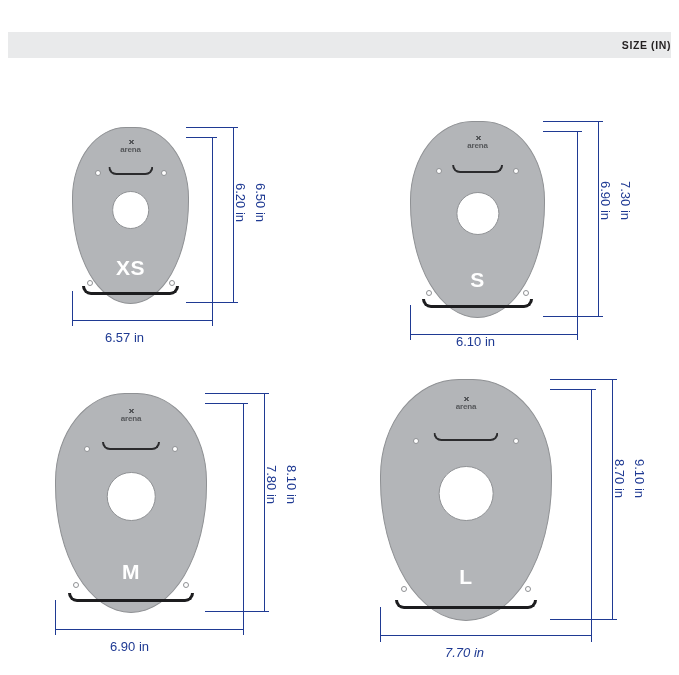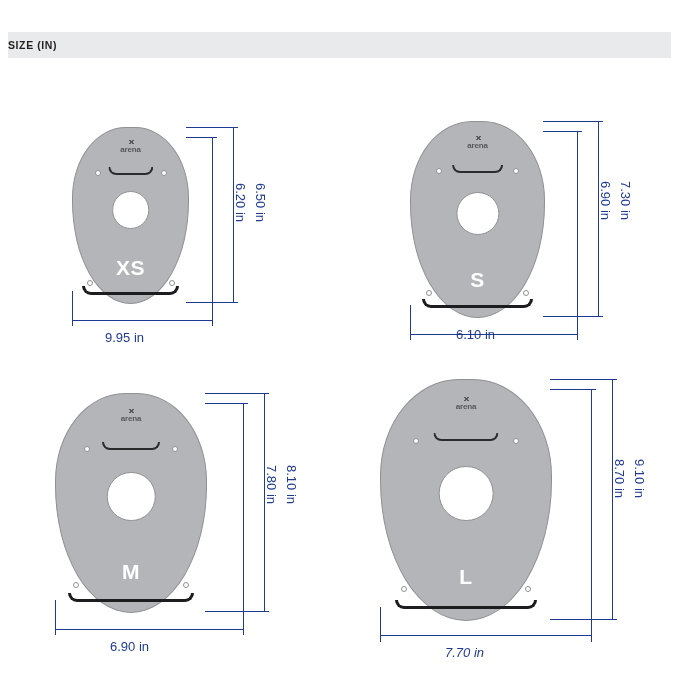--- a/index.html
+++ b/index.html
@@ -35,21 +35,21 @@
     color: #231f20;
   }
   .subtitle-bar {
     position: absolute;
     top: 32px;
     left: 8px;
     width: 663px;
     height: 26px;
     background: #e9eaeb;
     line-height: 26px;
-    text-align: left;
+    text-align: right;
     font-size: 10.5px;
     font-weight: bold;
     letter-spacing: 0.6px;
     color: #231f20;
   }
 
   
   .grid {
     position: absolute;
     top: 95px;
@@ -210,21 +210,21 @@
       <div class="dim-line-v" style="left:212px; top:42px; height:165px;"></div>
       <div class="tick-h" style="left:186px; top:32px; width:52px;"></div>
       <div class="tick-h" style="left:186px; top:42px; width:31px;"></div>
       <div class="tick-h" style="left:186px; top:207px; width:52px;"></div>
       <div class="dim-label-v" style="left:268px; top:88px;">6.50 in</div>
       <div class="dim-label-v" style="left:248px; top:88px;">6.20 in</div>
 
       <div class="dim-line-h" style="left:72px; top:225px; width:140px;"></div>
       <div class="tick-v" style="left:72px; top:196px; height:35px;"></div>
       <div class="tick-v" style="left:212px; top:196px; height:35px;"></div>
-      <div class="dim-label-h" style="left:105px; top:235px;">9.95 in</div>
+      <div class="dim-label-h" style="left:105px; top:235px;">6.57 in</div>
     </div>
 
     <div class="cell s">
       <div class="paddle" style="left:70px; top:26px; width:133px; height:195px;">
         <div class="logo">
           <span class="mark"></span>
           <span>arena</span>
         </div>
         <div class="slot"></div>
         <div class="dot" style="left:25px; top:46px;"></div>
@@ -240,21 +240,21 @@
       <div class="dim-line-v" style="left:237px; top:36px; height:185px;"></div>
       <div class="tick-h" style="left:203px; top:26px; width:60px;"></div>
       <div class="tick-h" style="left:203px; top:36px; width:39px;"></div>
       <div class="tick-h" style="left:203px; top:221px; width:60px;"></div>
       <div class="dim-label-v" style="left:293px; top:86px;">7.30 in</div>
       <div class="dim-label-v" style="left:273px; top:86px;">6.90 in</div>
 
       <div class="dim-line-h" style="left:70px; top:239px; width:167px;"></div>
       <div class="tick-v" style="left:70px; top:210px; height:35px;"></div>
       <div class="tick-v" style="left:237px; top:210px; height:35px;"></div>
-      <div class="dim-label-h" style="left:116px; top:232px;">6.10 in</div>
+      <div class="dim-label-h" style="left:116px; top:239px;">6.10 in</div>
     </div>
 
     <div class="cell m">
       <div class="paddle" style="left:55px; top:20px; width:150px; height:218px;">
         <div class="logo">
           <span class="mark"></span>
           <span>arena</span>
         </div>
         <div class="slot"></div>
         <div class="dot" style="left:28px; top:52px;"></div>

